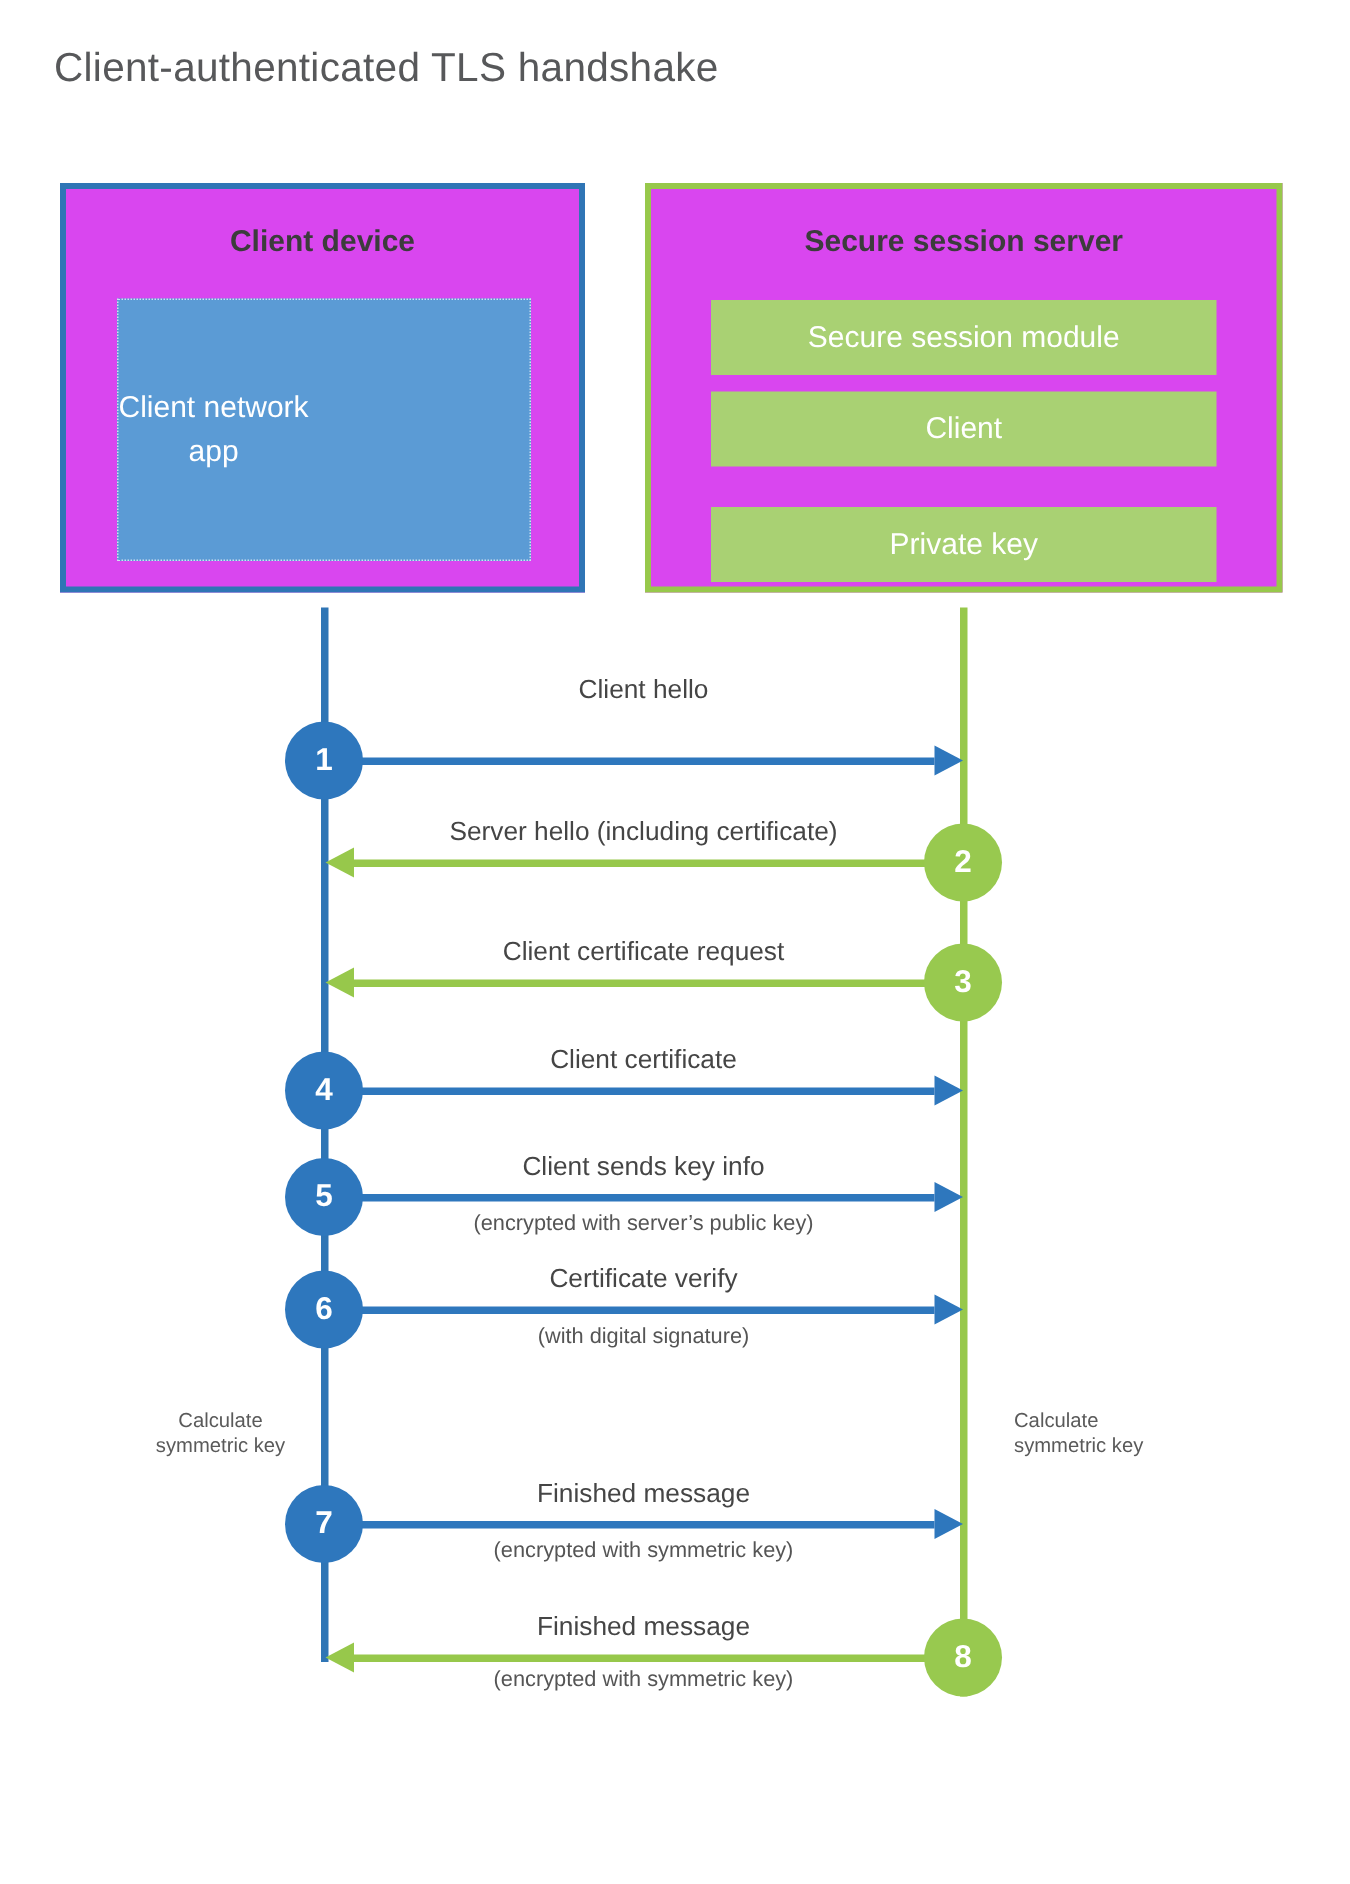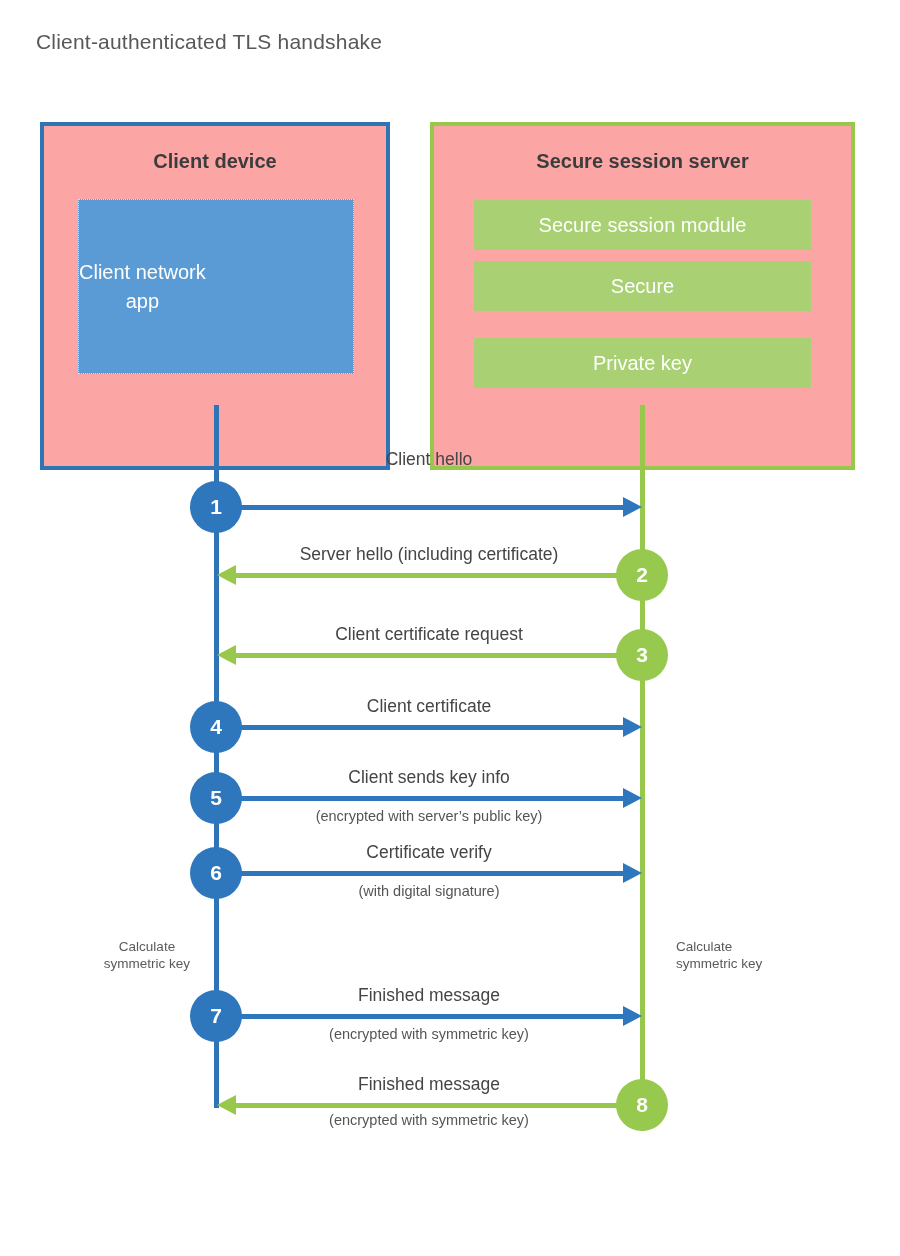--- a/index.html
+++ b/index.html
@@ -8,31 +8,31 @@
     position: relative;
     width: 900px;
     height: 1256px;
     background: #ffffff;
     font-family: "Liberation Sans", sans-serif;
     overflow: hidden;
   }
   .title {
     position: absolute;
     left: 36px; top: 30px;
-    font-size: 21px;
+    font-size: 27px;
     font-weight: 400;
     color: #57585a;
     letter-spacing: 0.2px;
   }
   
   .actor-box {
     position: absolute;
     top: 122px;
-    height: 348px;
-    background: #fca5a5;
+    height: 273px;
+    background: #d946ef;
   }
   .client-box { left: 40px; width: 350px; border: 4px solid #2f75b5; }
   .server-box { left: 430px; width: 425px; border: 4px solid #97c84b; }
   .actor-title {
     position: absolute;
     left: 0; right: 0;
     top: 24px;
     text-align: center;
     font-size: 20px;
     font-weight: 700;
@@ -130,21 +130,21 @@
       <div>
         <span style="display:block">Client network</span>
         <span style="display:block">app</span>
       </div>
     </div>
   </div>
 
   <div class="actor-box server-box">
     <div class="actor-title">Secure session server</div>
     <div class="module-bar bar-0">Secure session module</div>
-    <div class="module-bar bar-1">Secure</div>
+    <div class="module-bar bar-1">Client</div>
     <div class="module-bar bar-2">Private key</div>
   </div>
 
   <div class="vline vline-blue"></div>
   <div class="vline vline-green"></div>
 
   <div class="msg-label" style="top:449px">Client hello</div>
   <div class="h-line h-blue" style="left:216px; top:505px; width:407px"></div>
   <div class="head head-right-blue" style="left:623px; top:497px"></div>
   <div class="step-circle circle-blue" style="top:481px">1</div>

